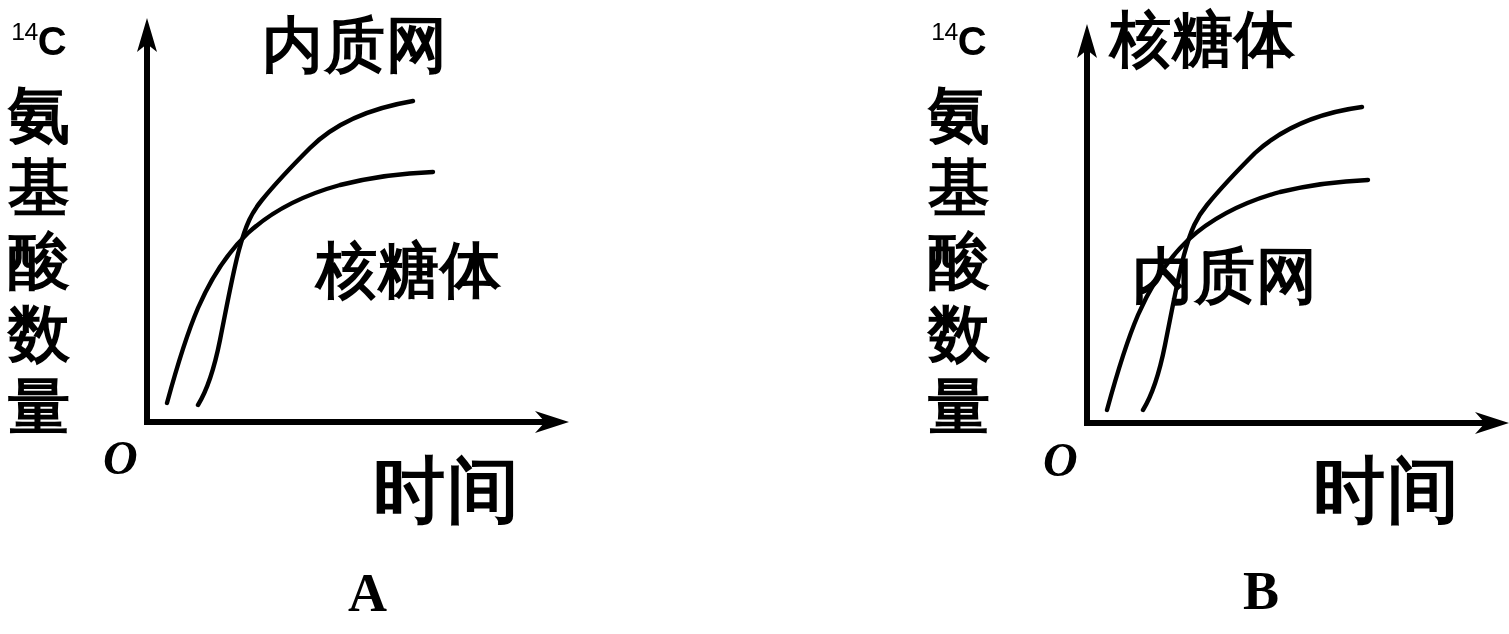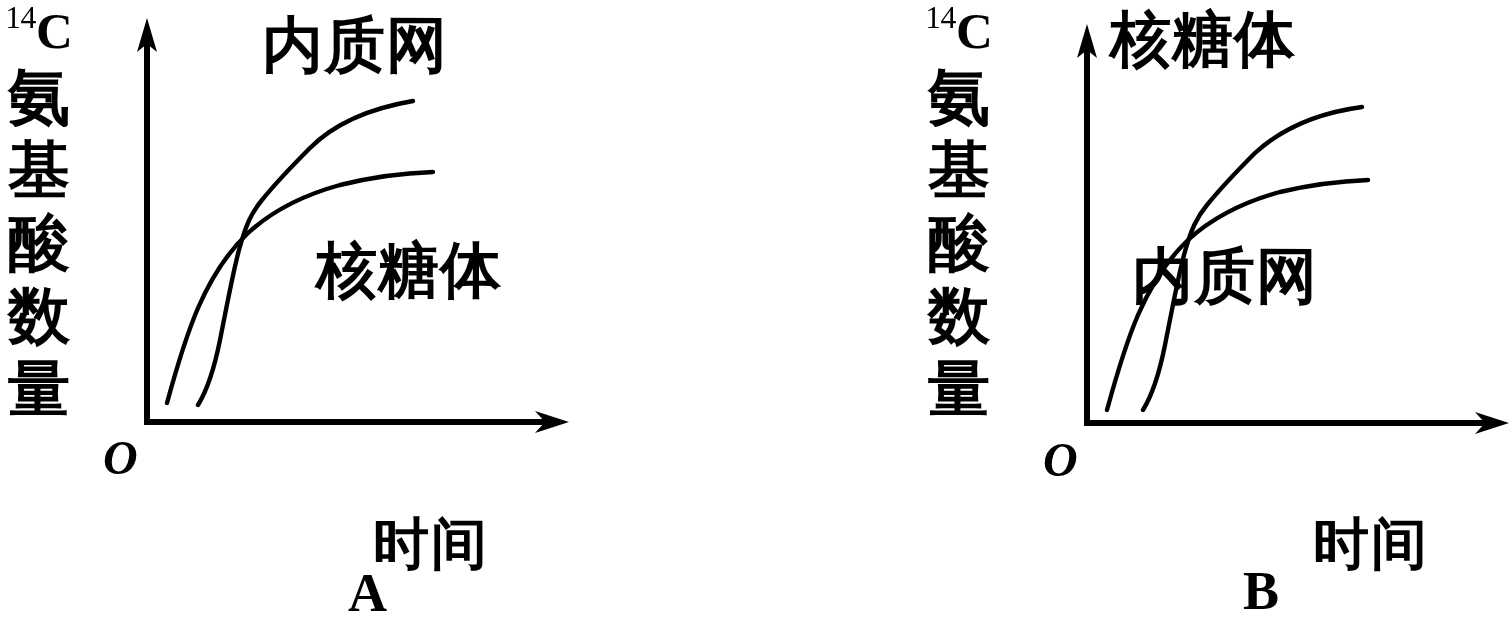--- a/index.html
+++ b/index.html
@@ -34,27 +34,28 @@
   
   .y-axis-label {
     position: absolute;
     left: 0px;
     top: 2px;
     width: 78px;
     text-align: center;
     line-height: 1;
   }
   .isotope {
-    font-family: Liberation Serif, serif;
+    font-family: Liberation Sans, sans-serif;
     font-weight: bold;
-    font-size: 51px;
+    font-size: 40px;
     letter-spacing: 0px;
     display: block;
     height: 50px;
     white-space: nowrap;
+    margin-top: 18px;
   }
   .isotope sup {
     font-size: 0.62em;
     font-weight: normal;
     vertical-align: 0.62em;
     letter-spacing: -0.5px;
   }
   .vert-text {
     display: block;
     font-family: "DejaVu Serif", "Liberation Serif", serif;
@@ -92,27 +93,26 @@
   .origin-label {
     position: absolute;
     font-family: "Liberation Serif", "DejaVu Serif", serif;
     font-style: italic;
     font-weight: bold;
     font-size: 48px;
     line-height: 48px;
   }
   .x-axis-label {
     position: absolute;
-    font-family: Liberation Serif, serif;
+    font-family: Liberation Mono, monospace;
     font-weight: bold;
-    font-size: 56px;
+    font-size: 72px;
     line-height: 56px;
     letter-spacing: 2px;
     white-space: nowrap;
-    margin-top: 48px;
   }
   .panel-caption {
     position: absolute;
     font-family: "Liberation Serif", "DejaVu Serif", serif;
     font-weight: bold;
     font-size: 54px;
     line-height: 54px;
   }
 </style>
 </head>

